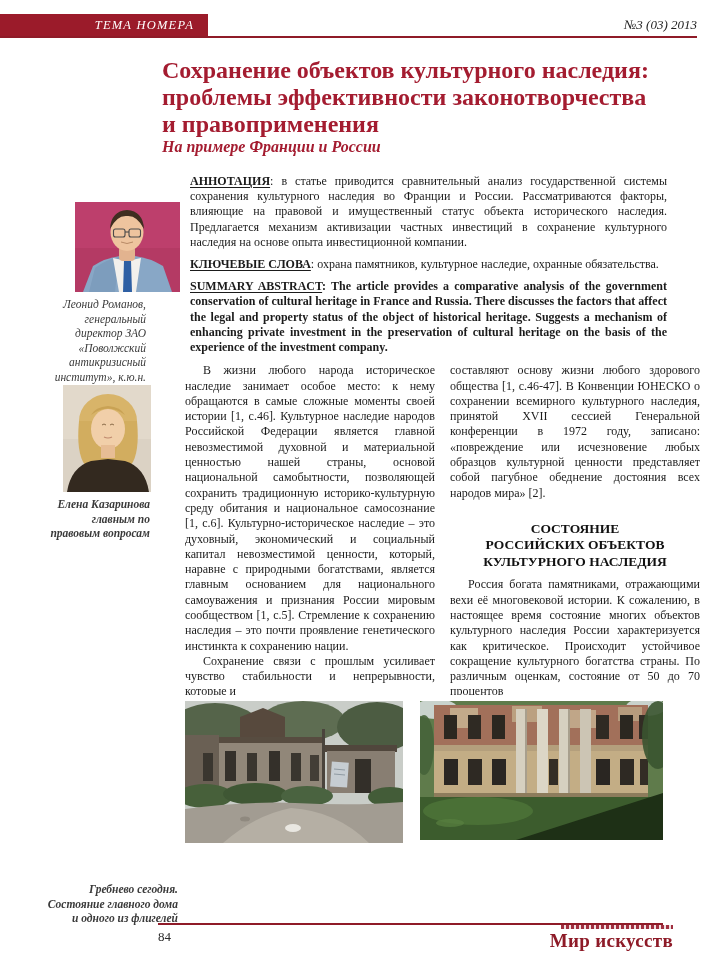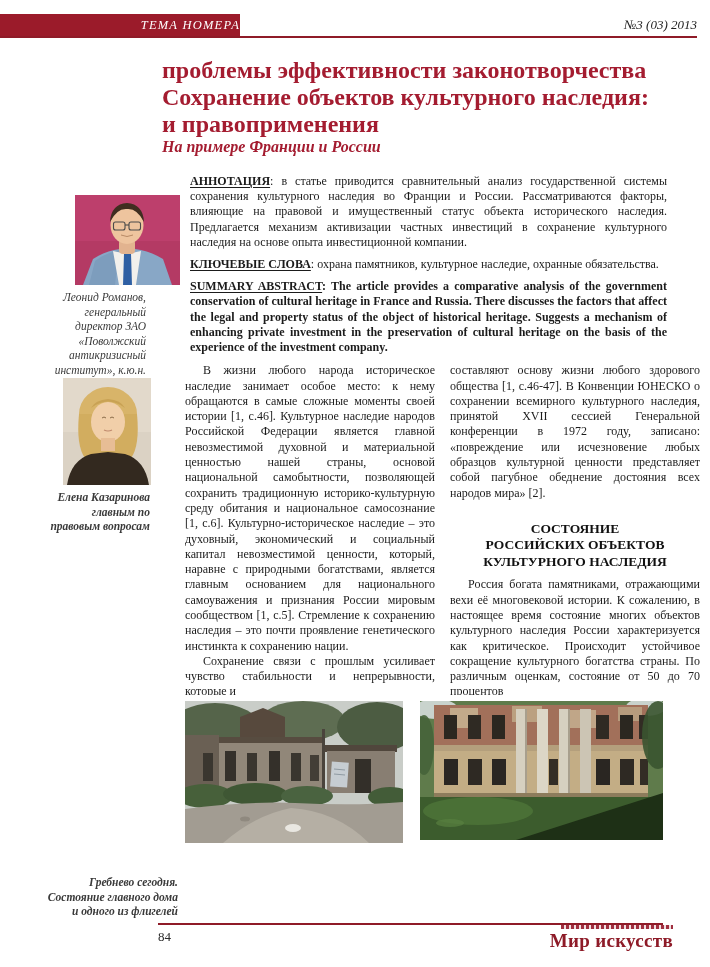--- a/index.html
+++ b/index.html
@@ -4,36 +4,36 @@
 <style>
   html,body{margin:0;padding:0;background:#e8e8e8;}
   .page{
     position:relative; width:710px; height:967px; margin:0 auto;
     background:#ffffff; overflow:hidden;
     font-family:"Liberation Serif","DejaVu Serif",serif;
     color:#1b1b1b;
   }
   
   .kicker-bar{
-    position:absolute; left:0; top:14px; width:240px; height:23px;
+    position:absolute; left:0; top:14px; width:208px; height:23px;
     background:#9b1b2a; color:#fff;
     display:flex; align-items:center; justify-content:flex-end;
-    padding-right:0; box-sizing:border-box;
+    padding-right:14px; box-sizing:border-box;
   }
   .kicker-bar span{font-style:italic; font-size:12.5px; letter-spacing:1.2px;}
   .header-rule{
     position:absolute; left:0; top:36px; width:697px; height:2px;
     background:#8f1b28;
   }
   .issue{
     position:absolute; top:17px; right:13px;
     font-style:italic; font-size:13px; color:#222;
   }
   
-  .sidebar{position:absolute; left:40px; top:195px; width:140px; height:735px;}
+  .sidebar{position:absolute; left:40px; top:202px; width:140px; height:735px;}
   .author{position:absolute; width:140px;}
   .author.a1{top:0;}
   .author.a2{top:183px;}
   .author-photo{display:block;}
   .a1 .author-photo{margin-left:35px;}
   .a2 .author-photo{margin-left:23px;}
   .author-caption{
     margin-top:5px; text-align:right; font-style:italic;
     font-size:11.5px; line-height:14.6px; color:#3a3a3a;
   }
@@ -133,22 +133,22 @@
         <span>главным по правовым вопросам</span>
       </figcaption>
     </figure>
 
     <div class="bottom-caption">Гребнево сегодня. Состояние главного дома и одного из флигелей</div>
   </aside>
 
   <main class="main">
 
     <h1 class="title">
+      <span>Сохранение объектов культурного наследия:</span>
       <span>проблемы эффективности законотворчества</span>
-      <span>Сохранение объектов культурного наследия:</span>
       <span>и правоприменения</span>
     </h1>
     <div class="subtitle">На примере Франции и России</div>
 
     <section class="abstract">
       <p><span class="ab-lbl">АННОТАЦИЯ</span><span>: в статье приводится сравнительный анализ государственной системы сохранения культурного наследия во Франции и России. Рассматриваются факторы, влияющие на правовой и имущественный статус объекта исторического наследия. Предлагается механизм активизации частных инвестиций в сохранение культурного наследия на основе опыта инвестиционной компании.</span></p>
       <p><span class="ab-lbl">КЛЮЧЕВЫЕ СЛОВА</span><span>: охрана памятников, культурное наследие, охранные обязательства.</span></p>
       <p class="bold-par"><span class="ab-lbl">SUMMARY ABSTRACT</span><span>: The article provides a comparative analysis of the government conservation of cultural heritage in France and Russia. There discusses the factors that affect the legal and property status of the object of historical heritage. Suggests a mechanism of enhancing private investment in the preservation of cultural heritage on the basis of the experience of the investment company.</span></p>
     </section>
 

